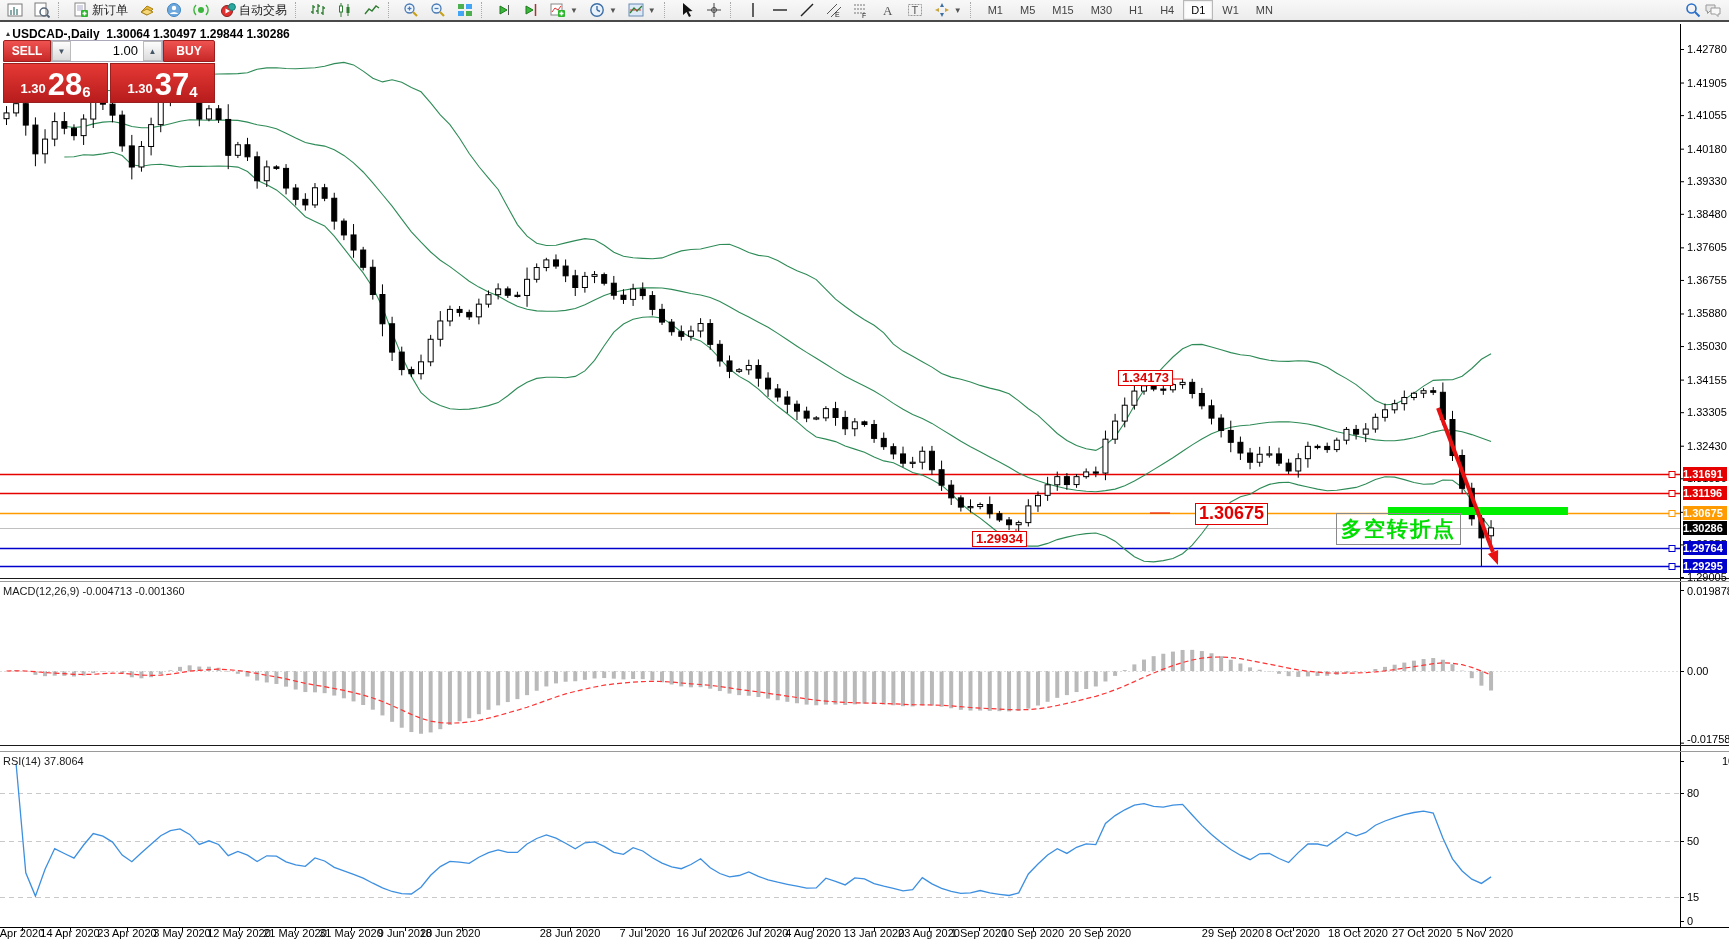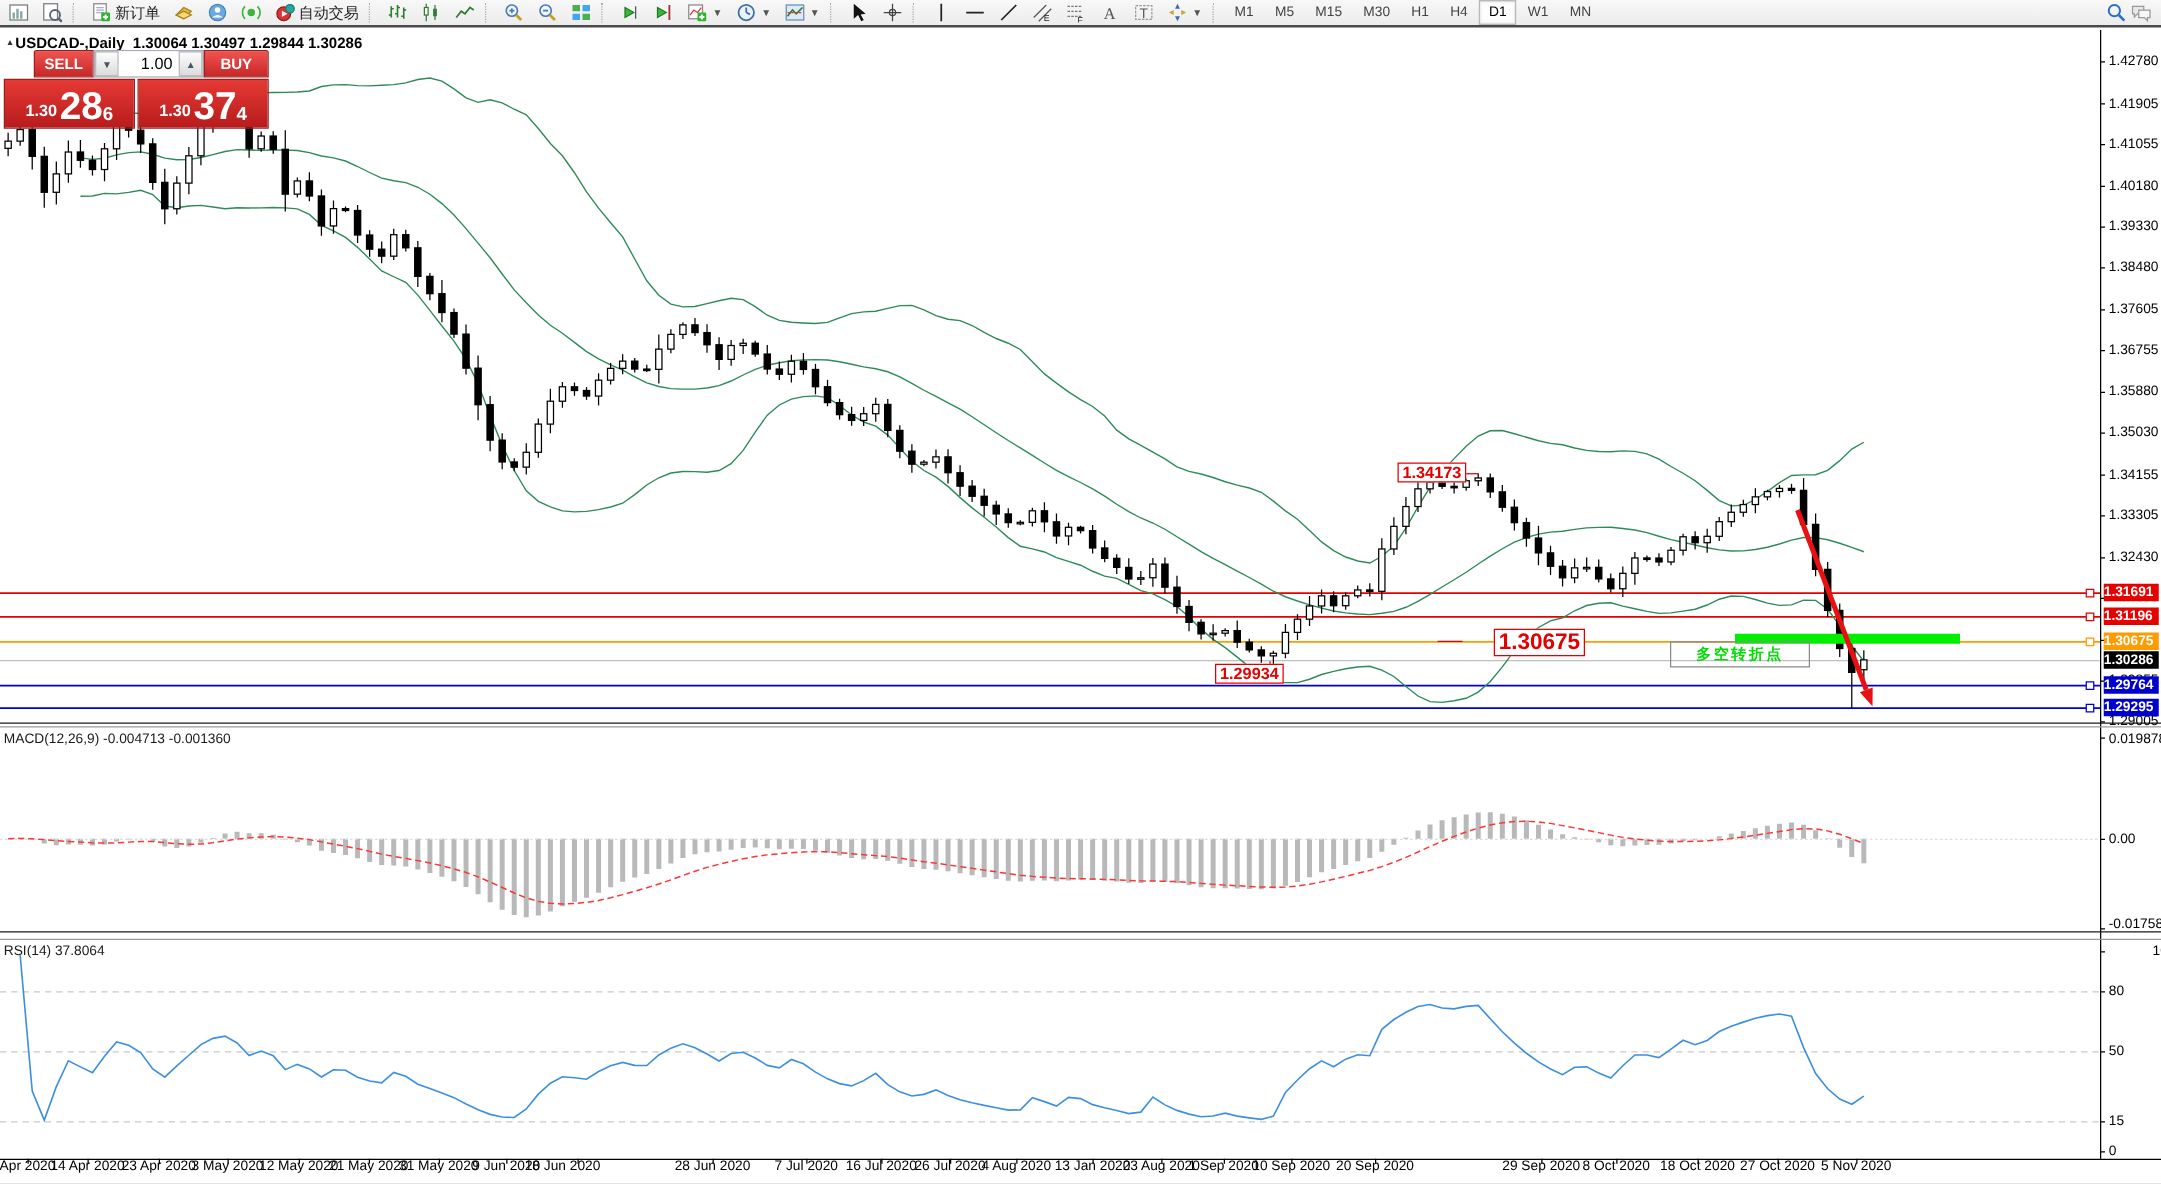--- a/index.html
+++ b/index.html
@@ -26,27 +26,27 @@
   
   .tick-label{position:absolute;left:1687px;font-size:11px;color:#000;z-index:2;white-space:nowrap;}
   .badge{position:absolute;left:1683px;width:44px;height:14px;line-height:14px;z-index:4;color:#fff;
          font-size:11px;font-weight:700;}
   
   .date-label{position:absolute;top:903px;transform:translateX(-50%);font-size:11px;color:#000;z-index:3;white-space:nowrap;}
   
   .price-flag{position:absolute;z-index:5;background:#fff;border:1px solid #e30000;color:#e30000;
               font-weight:700;text-align:center;line-height:1.1;padding:0 3px;margin-left:25px;}
   #turning-point{position:absolute;z-index:5;border:1px solid #8a8a8a;color:#00dd00;font-weight:700;
-                 font-size:12px;letter-spacing:2px;padding:1px 20px;background:transparent;}
+                 font-size:21px;letter-spacing:2px;padding:1px 4px;background:transparent;}
   
   #ocp{position:absolute;left:3px;top:16px;width:212px;z-index:6;font-family:"Liberation Sans",sans-serif;}
   #ocp-row1{display:flex;height:22px;}
   .ocp-btn{background:linear-gradient(#ef5350,#c62828);color:#fff;font-weight:700;font-size:12px;
            display:flex;align-items:center;justify-content:center;border:1px solid #9a1f1f;}
-  #ocp-sell{width:46px;border-radius:2px 0 0 0;margin-left:24px;}
+  #ocp-sell{width:46px;border-radius:2px 0 0 0;}
   #ocp-buy{width:50px;border-radius:0 2px 0 0;}
   #ocp-vol{flex:1;display:flex;background:#dfe3e8;border:1px solid #aab;align-items:stretch;}
   .vol-arrow{width:17px;background:linear-gradient(#fdfdfd,#dcdcdc);border:1px solid #bbb;color:#456;
              font-size:8px;display:flex;align-items:center;justify-content:center;}
   #vol-value{flex:1;background:#fff;font-size:13px;color:#000;text-align:right;padding:2px 5px 0 0;}
   #ocp-row2{display:flex;height:40px;margin-top:1px;gap:2px;}
   .ocp-price{flex:1;background:linear-gradient(#e53935,#b71c1c);color:#fff;display:flex;align-items:flex-end;
              justify-content:center;padding-bottom:2px;border:1px solid #9a1f1f;}
   .p-small{font-size:13px;font-weight:700;margin:0 2px 4px 0;}
   .p-big{font-size:31px;font-weight:700;line-height:30px;}

